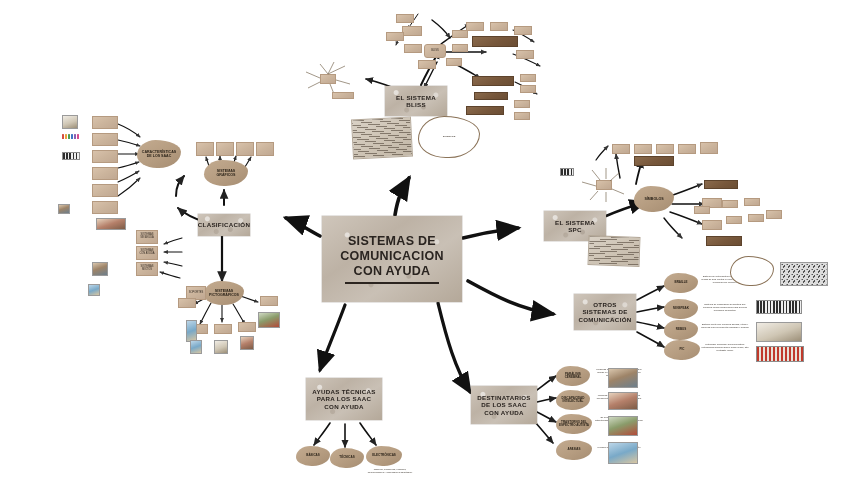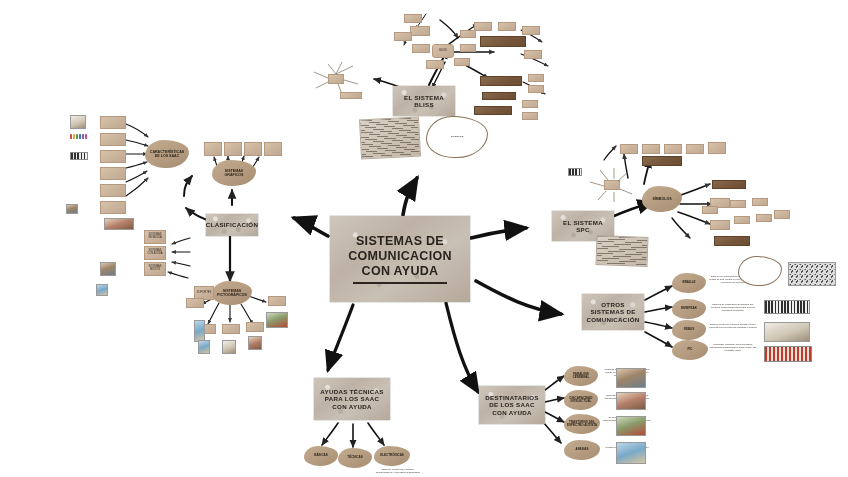--- a/index.html
+++ b/index.html
@@ -2,21 +2,21 @@
 <html><head>
 <meta charset="utf-8">
 <title>Mapa mental</title>
 <style>
   html,body{margin:0;padding:0;}
   body{
     width:848px;height:477px;background:#ffffff;
     font-family:"Liberation Sans", sans-serif;
     overflow:hidden;position:relative;
   }
-  #canvas{position:absolute;left:8px;top:0;width:704px;height:477px;}
+  #canvas{position:absolute;left:0;top:0;width:704px;height:477px;}
   .svg-layer{position:absolute;left:0;top:0;width:848px;height:477px;pointer-events:none;}
 
   
   .node{position:absolute;box-sizing:border-box;}
 
   
   .stone{
     background:
       radial-gradient(circle at 18% 22%, rgba(255,255,255,.55) 0 2px, transparent 3px),
       radial-gradient(circle at 62% 70%, rgba(120,105,90,.25) 0 2px, transparent 3px),

